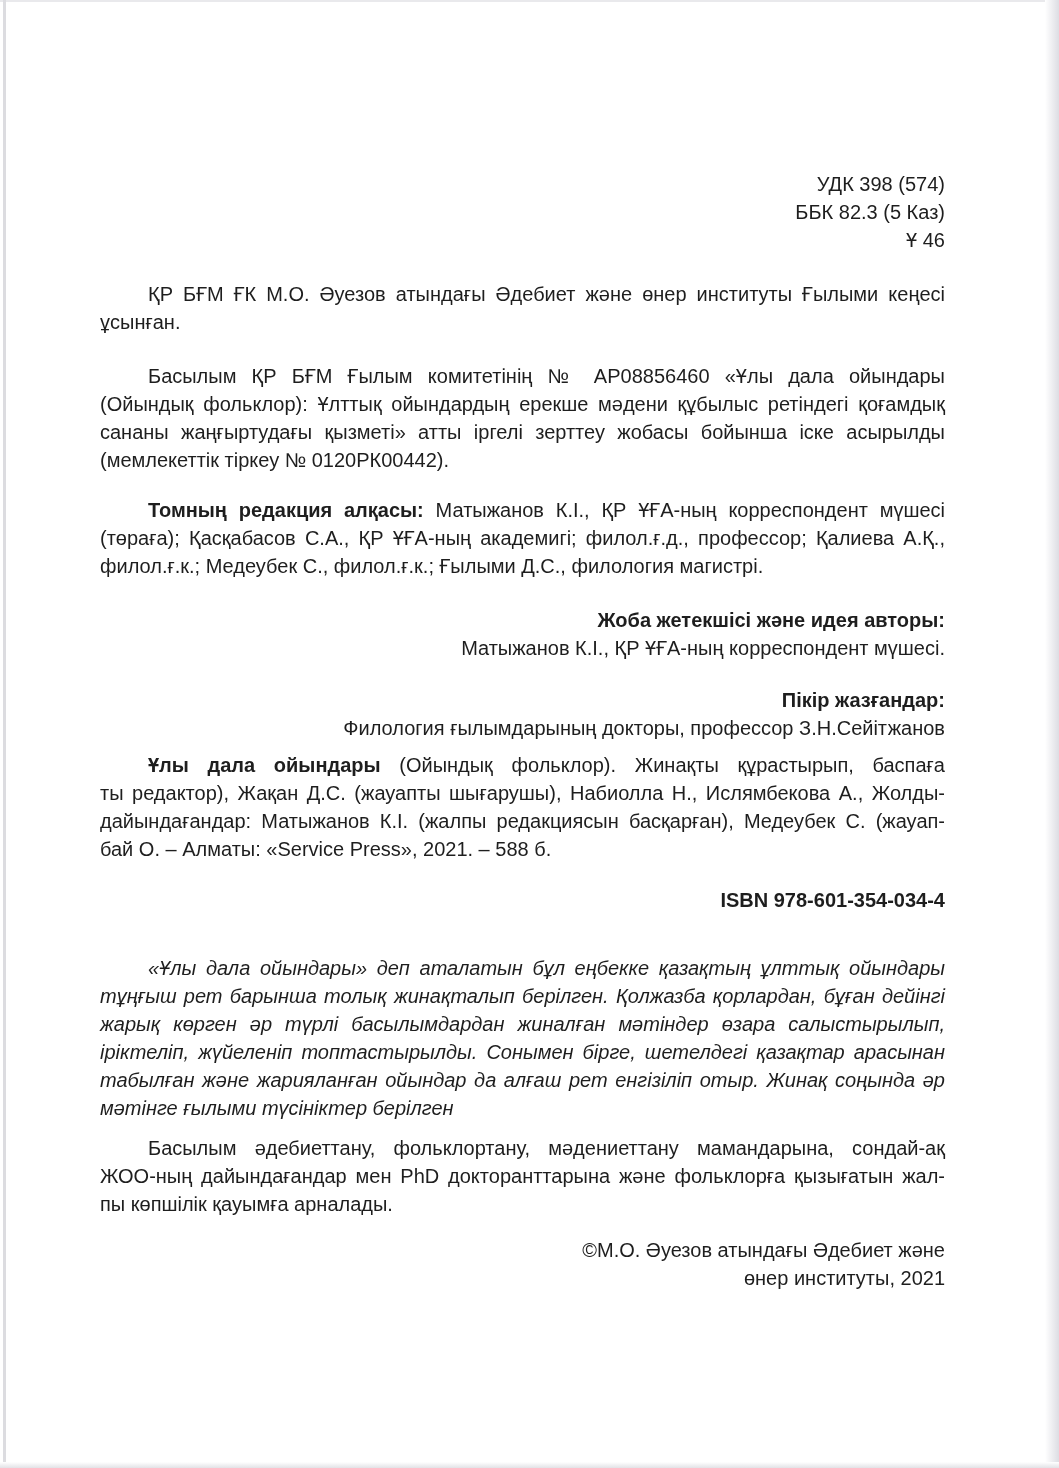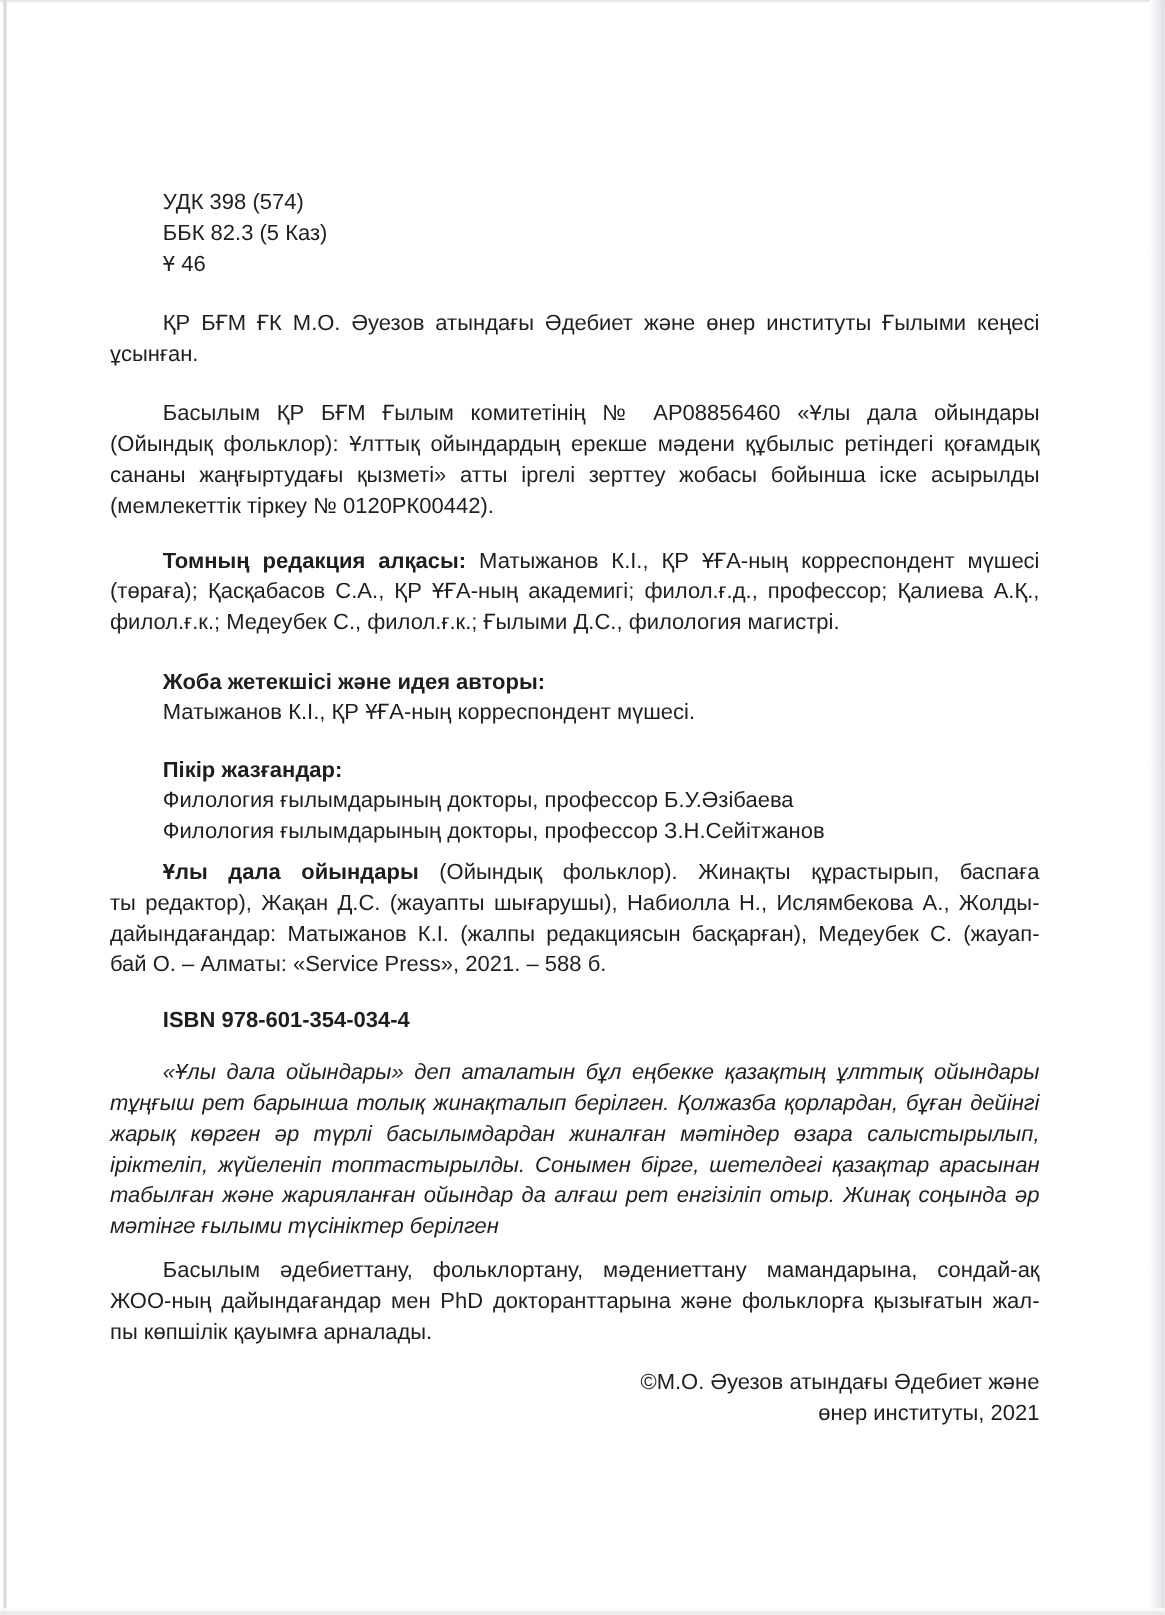--- a/index.html
+++ b/index.html
@@ -36,35 +36,35 @@
   .block { margin: 0; }
   .line { min-height: 28px; }
 
   
   .just .line { text-align: justify; text-align-last: justify; }
   .just .line.last { text-align: left; text-align-last: left; }
   .first-indent .line.first { text-indent: 48px; }
 
   
   .indented { padding-left: 48px; }
-  .left .line { text-align: left; }
+  .left .line { text-align: right; }
 
   .right .line { text-align: right; }
 
   b { font-weight: 700; }
 
   
   .b-udc        { margin-bottom: 26px; }
   .b-approval   { margin-bottom: 26px; }
   .b-grant      { margin-bottom: 22px; }
   .b-editorial  { margin-bottom: 26px; }
   .b-lead       { margin-bottom: 24px; }
   .b-reviewers  { margin-bottom: 9px; }
   .b-biblio     { margin-bottom: 23px; }
-  .b-isbn       { margin-bottom: 19px; }
+  .b-isbn       { margin-bottom: 40px; }
   .b-annotation { margin-bottom: 12px; font-style: italic; }
   .b-audience   { margin-bottom: 18px; }
 </style>
 </head>
 <body>
 
 <div class="page">
   <div class="edge edge-top"></div>
   <div class="edge edge-left"></div>
   <div class="edge edge-right"></div>
@@ -95,21 +95,20 @@
         <div class="line last">филол.ғ.к.; Медеубек С., филол.ғ.к.; Ғылыми Д.С., филология магистрі.</div>
       </div>
 
     <div class="block b-lead left indented">
         <div class="line first"><b>Жоба жетекшісі және идея авторы:</b></div>
         <div class="line last">Матыжанов К.І., ҚР ҰҒА-ның корреспондент мүшесі.</div>
       </div>
 
     <div class="block b-reviewers left indented">
         <div class="line first"><b>Пікір жазғандар:</b></div>
-        <div class="line">Филология ғылымдарының докторы, профессор Б.У.Әзібаева</div>
         <div class="line last">Филология ғылымдарының докторы, профессор З.Н.Сейітжанов</div>
       </div>
 
     <div class="block b-biblio just first-indent">
         <div class="line first"><b>Ұлы дала ойындары</b> (Ойындық фольклор). Жинақты құрастырып, баспаға</div>
         <div class="line">ты редактор), Жақан Д.С. (жауапты шығарушы), Набиолла Н., Ислямбекова А., Жолды-</div>
         <div class="line">дайындағандар: Матыжанов К.І. (жалпы редакциясын басқарған), Медеубек С. (жауап-</div>
         <div class="line last">бай О.  – Алматы: «Service Press», 2021. – 588 б.</div>
       </div>
 

